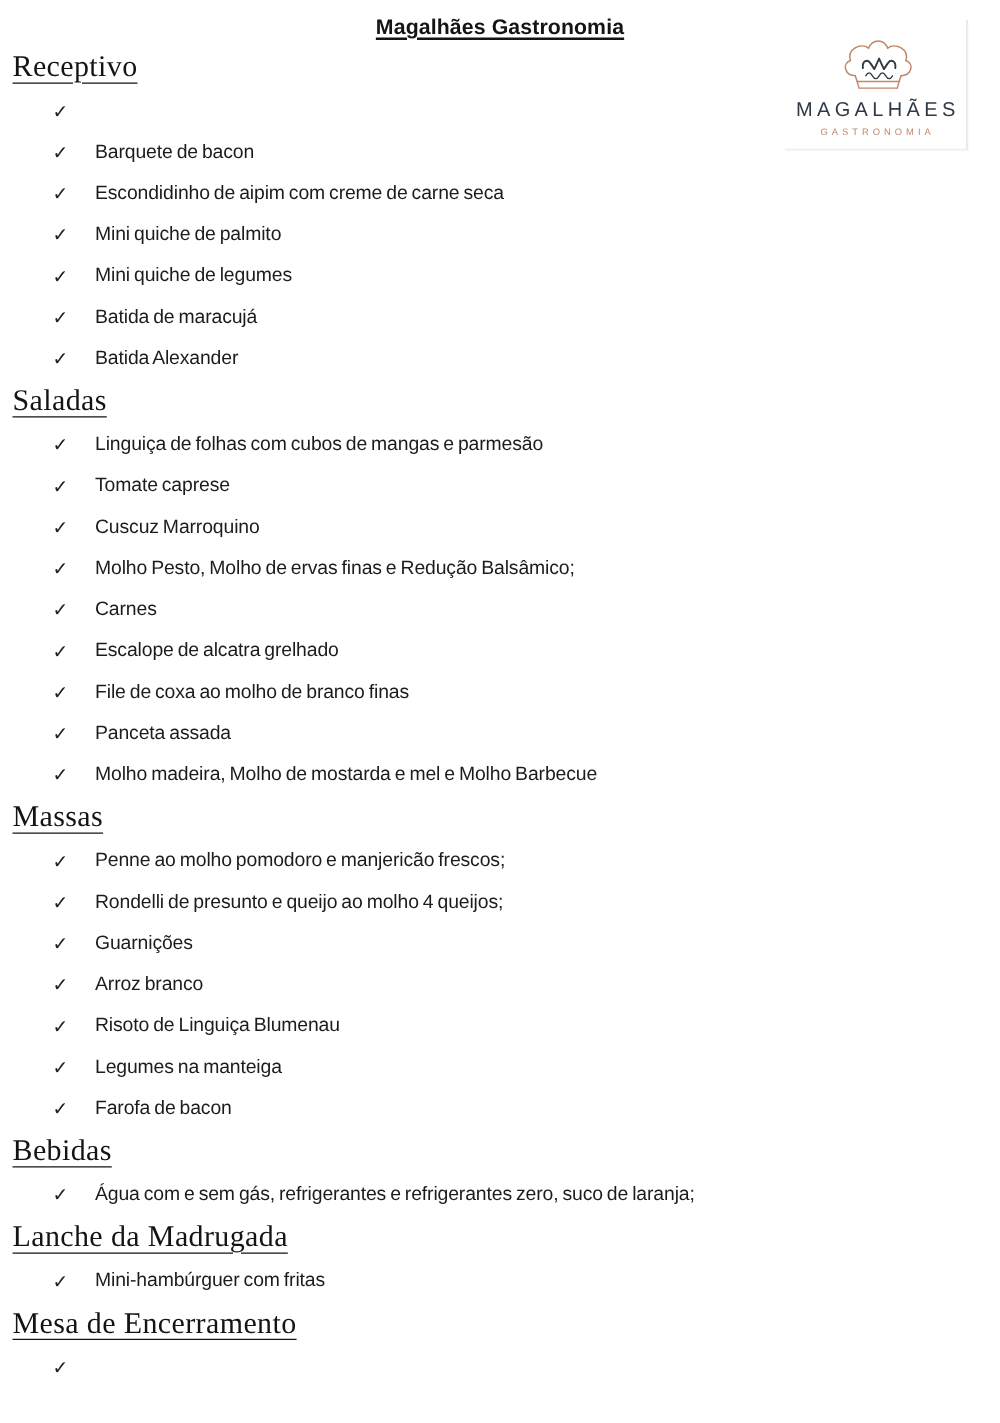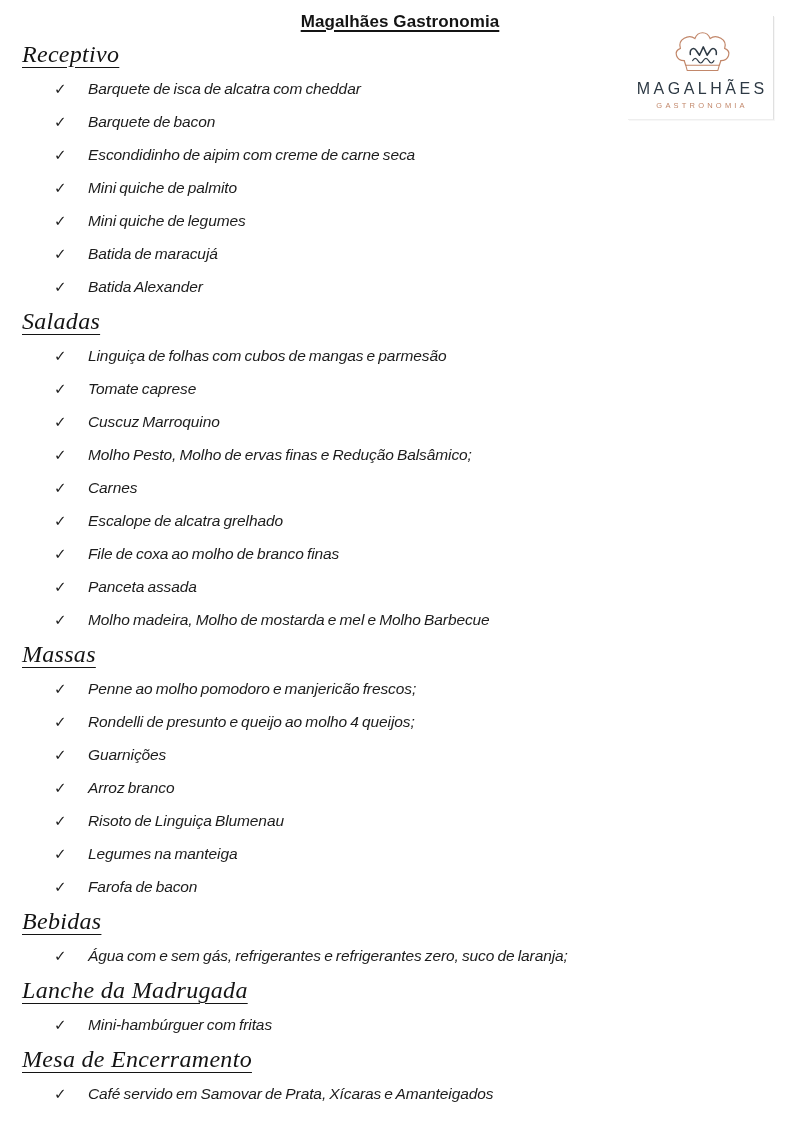--- a/index.html
+++ b/index.html
@@ -20,21 +20,21 @@
     font-size: 17px; font-weight: bold;
     text-decoration: underline;
     text-underline-offset: 3px;
     text-decoration-thickness: 1.5px;
     color: #141414;
     letter-spacing: 0.1px;
     text-align: center;
   }
 
   
-  #sections { padding-left: 22px; font-style: italic; }
+  #sections { padding-left: 10px; }
   .section-heading {
     height: 36px;
     display: flex; align-items: center;
     font-family: "Liberation Serif", serif;
     font-weight: 400;
     font-size: 24px;
     color: #141414;
     text-decoration: underline;
     text-underline-offset: 5px;
     text-decoration-thickness: 1px;
@@ -111,21 +111,20 @@
   </svg>
   <div class="logo-brand">MAGALHÃES</div>
   <div class="logo-subtitle">GASTRONOMIA</div>
 </div>
 
 <div id="sections">
     <div class="section-heading">Receptivo</div>
     <ul class="menu-list">
       <li class="menu-item">
         <span class="check">✓</span>
-        <span class="item-text">Barquete de isca de alcatra com cheddar</span>
       </li>
       <li class="menu-item">
         <span class="check">✓</span>
         <span class="item-text">Barquete de bacon</span>
       </li>
       <li class="menu-item">
         <span class="check">✓</span>
         <span class="item-text">Escondidinho de aipim com creme de carne seca</span>
       </li>
       <li class="menu-item">
@@ -226,16 +225,15 @@
     <ul class="menu-list">
       <li class="menu-item">
         <span class="check">✓</span>
         <span class="item-text">Mini-hambúrguer com fritas</span>
       </li>
     </ul>
     <div class="section-heading">Mesa de Encerramento</div>
     <ul class="menu-list">
       <li class="menu-item">
         <span class="check">✓</span>
-        <span class="item-text">Café servido em Samovar de Prata, Xícaras e Amanteigados</span>
       </li>
     </ul>
   </div>
 
 </body></html>

